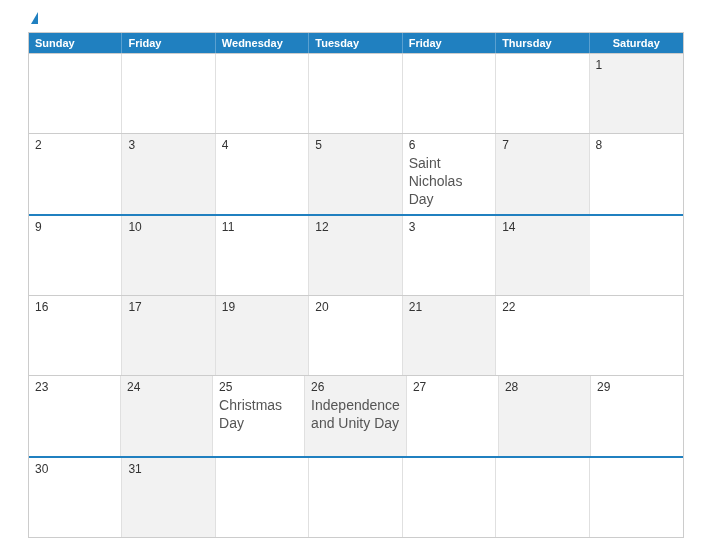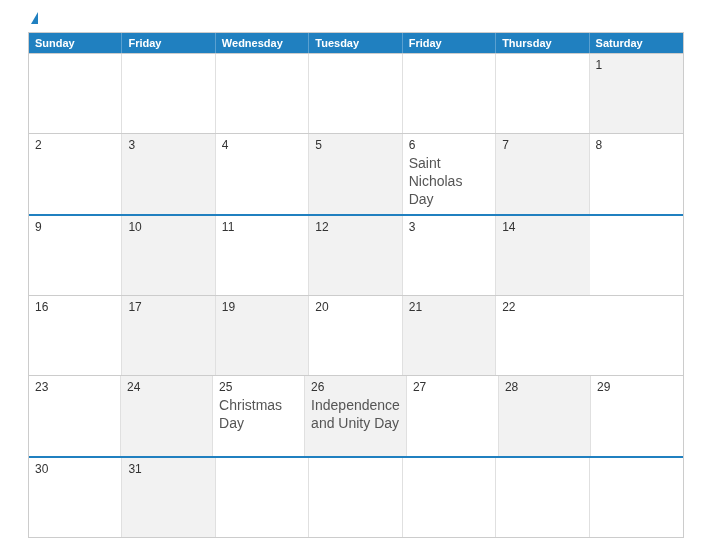--- a/index.html
+++ b/index.html
@@ -70,21 +70,21 @@
       background: #2080c0;
     }
     .day-header {
       color: #fff;
       font-size: 11px;
       font-weight: bold;
       text-align: left;
       padding: 4px 6px;
       border-right: 1px solid #5aa0d0;
     }
-    .day-header:last-child { border-right: none; }
+    .day-header:last-child { border-right: none; text-align: center; }
     .weeks {
       flex: 1;
       display: flex;
       flex-direction: column;
     }
     .week-row {
       display: grid;
       grid-template-columns: repeat(7, 1fr);
       flex: 1;
       border-top: 1px solid #ccc;

